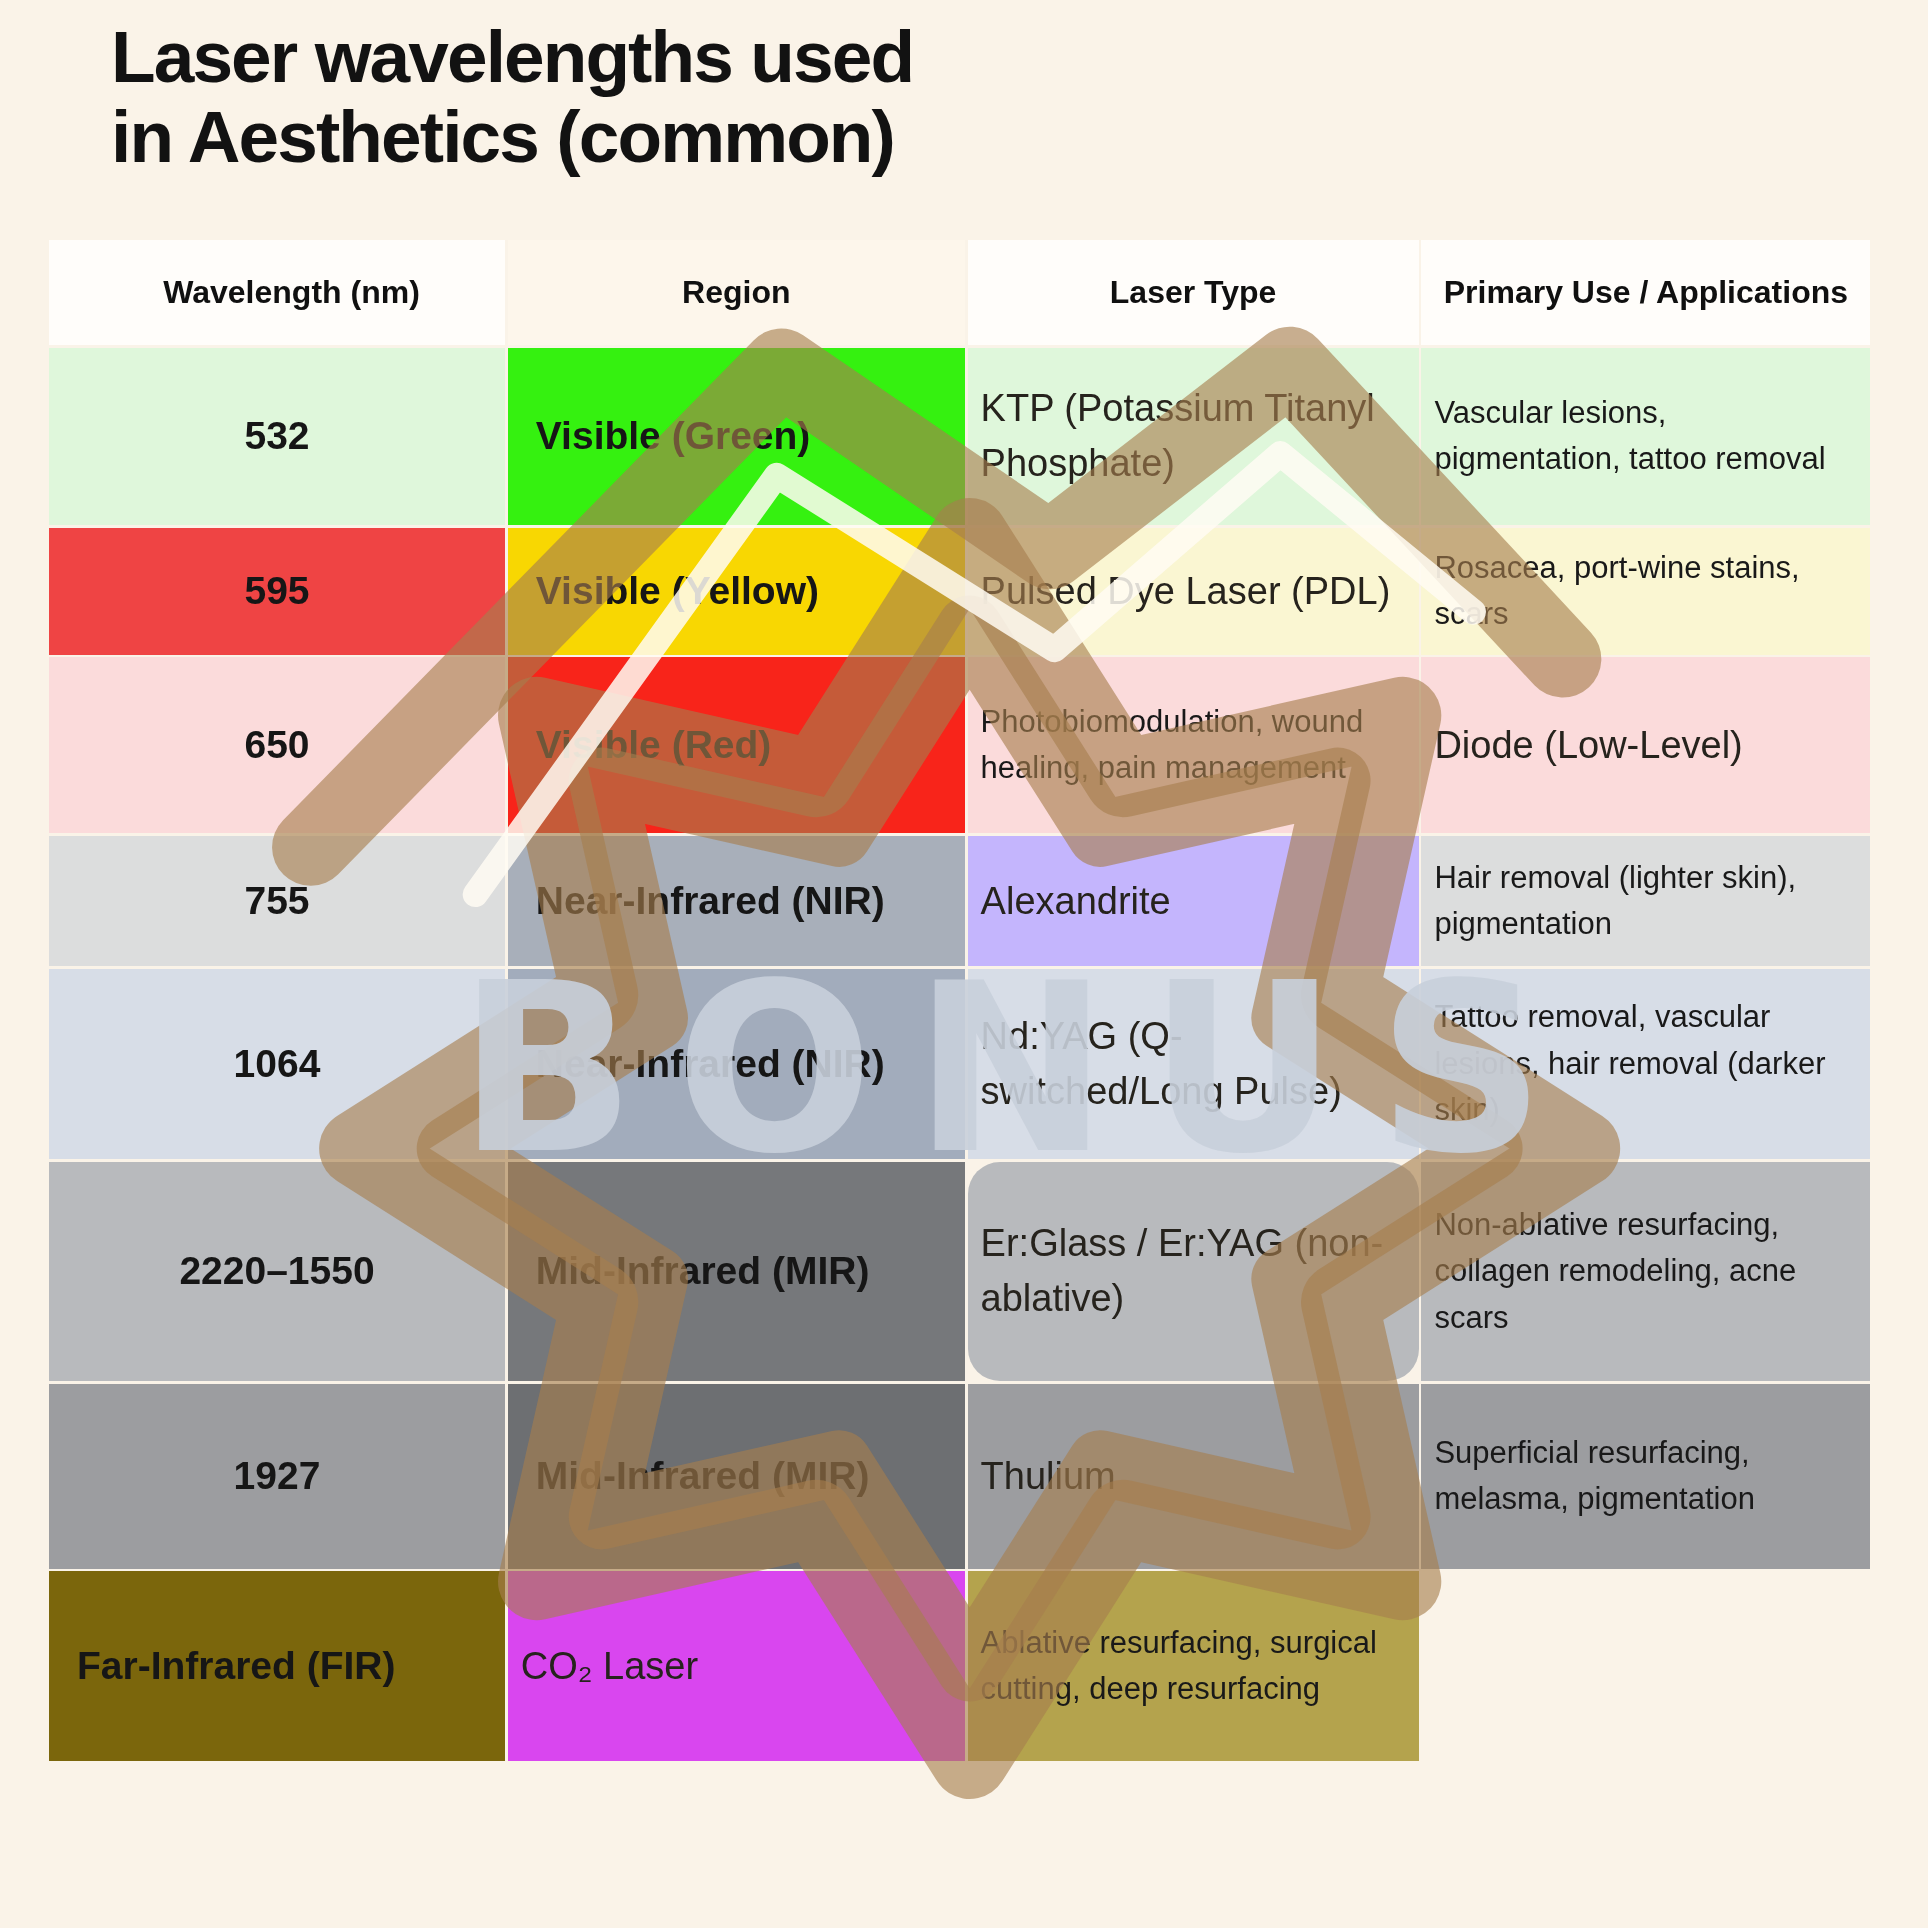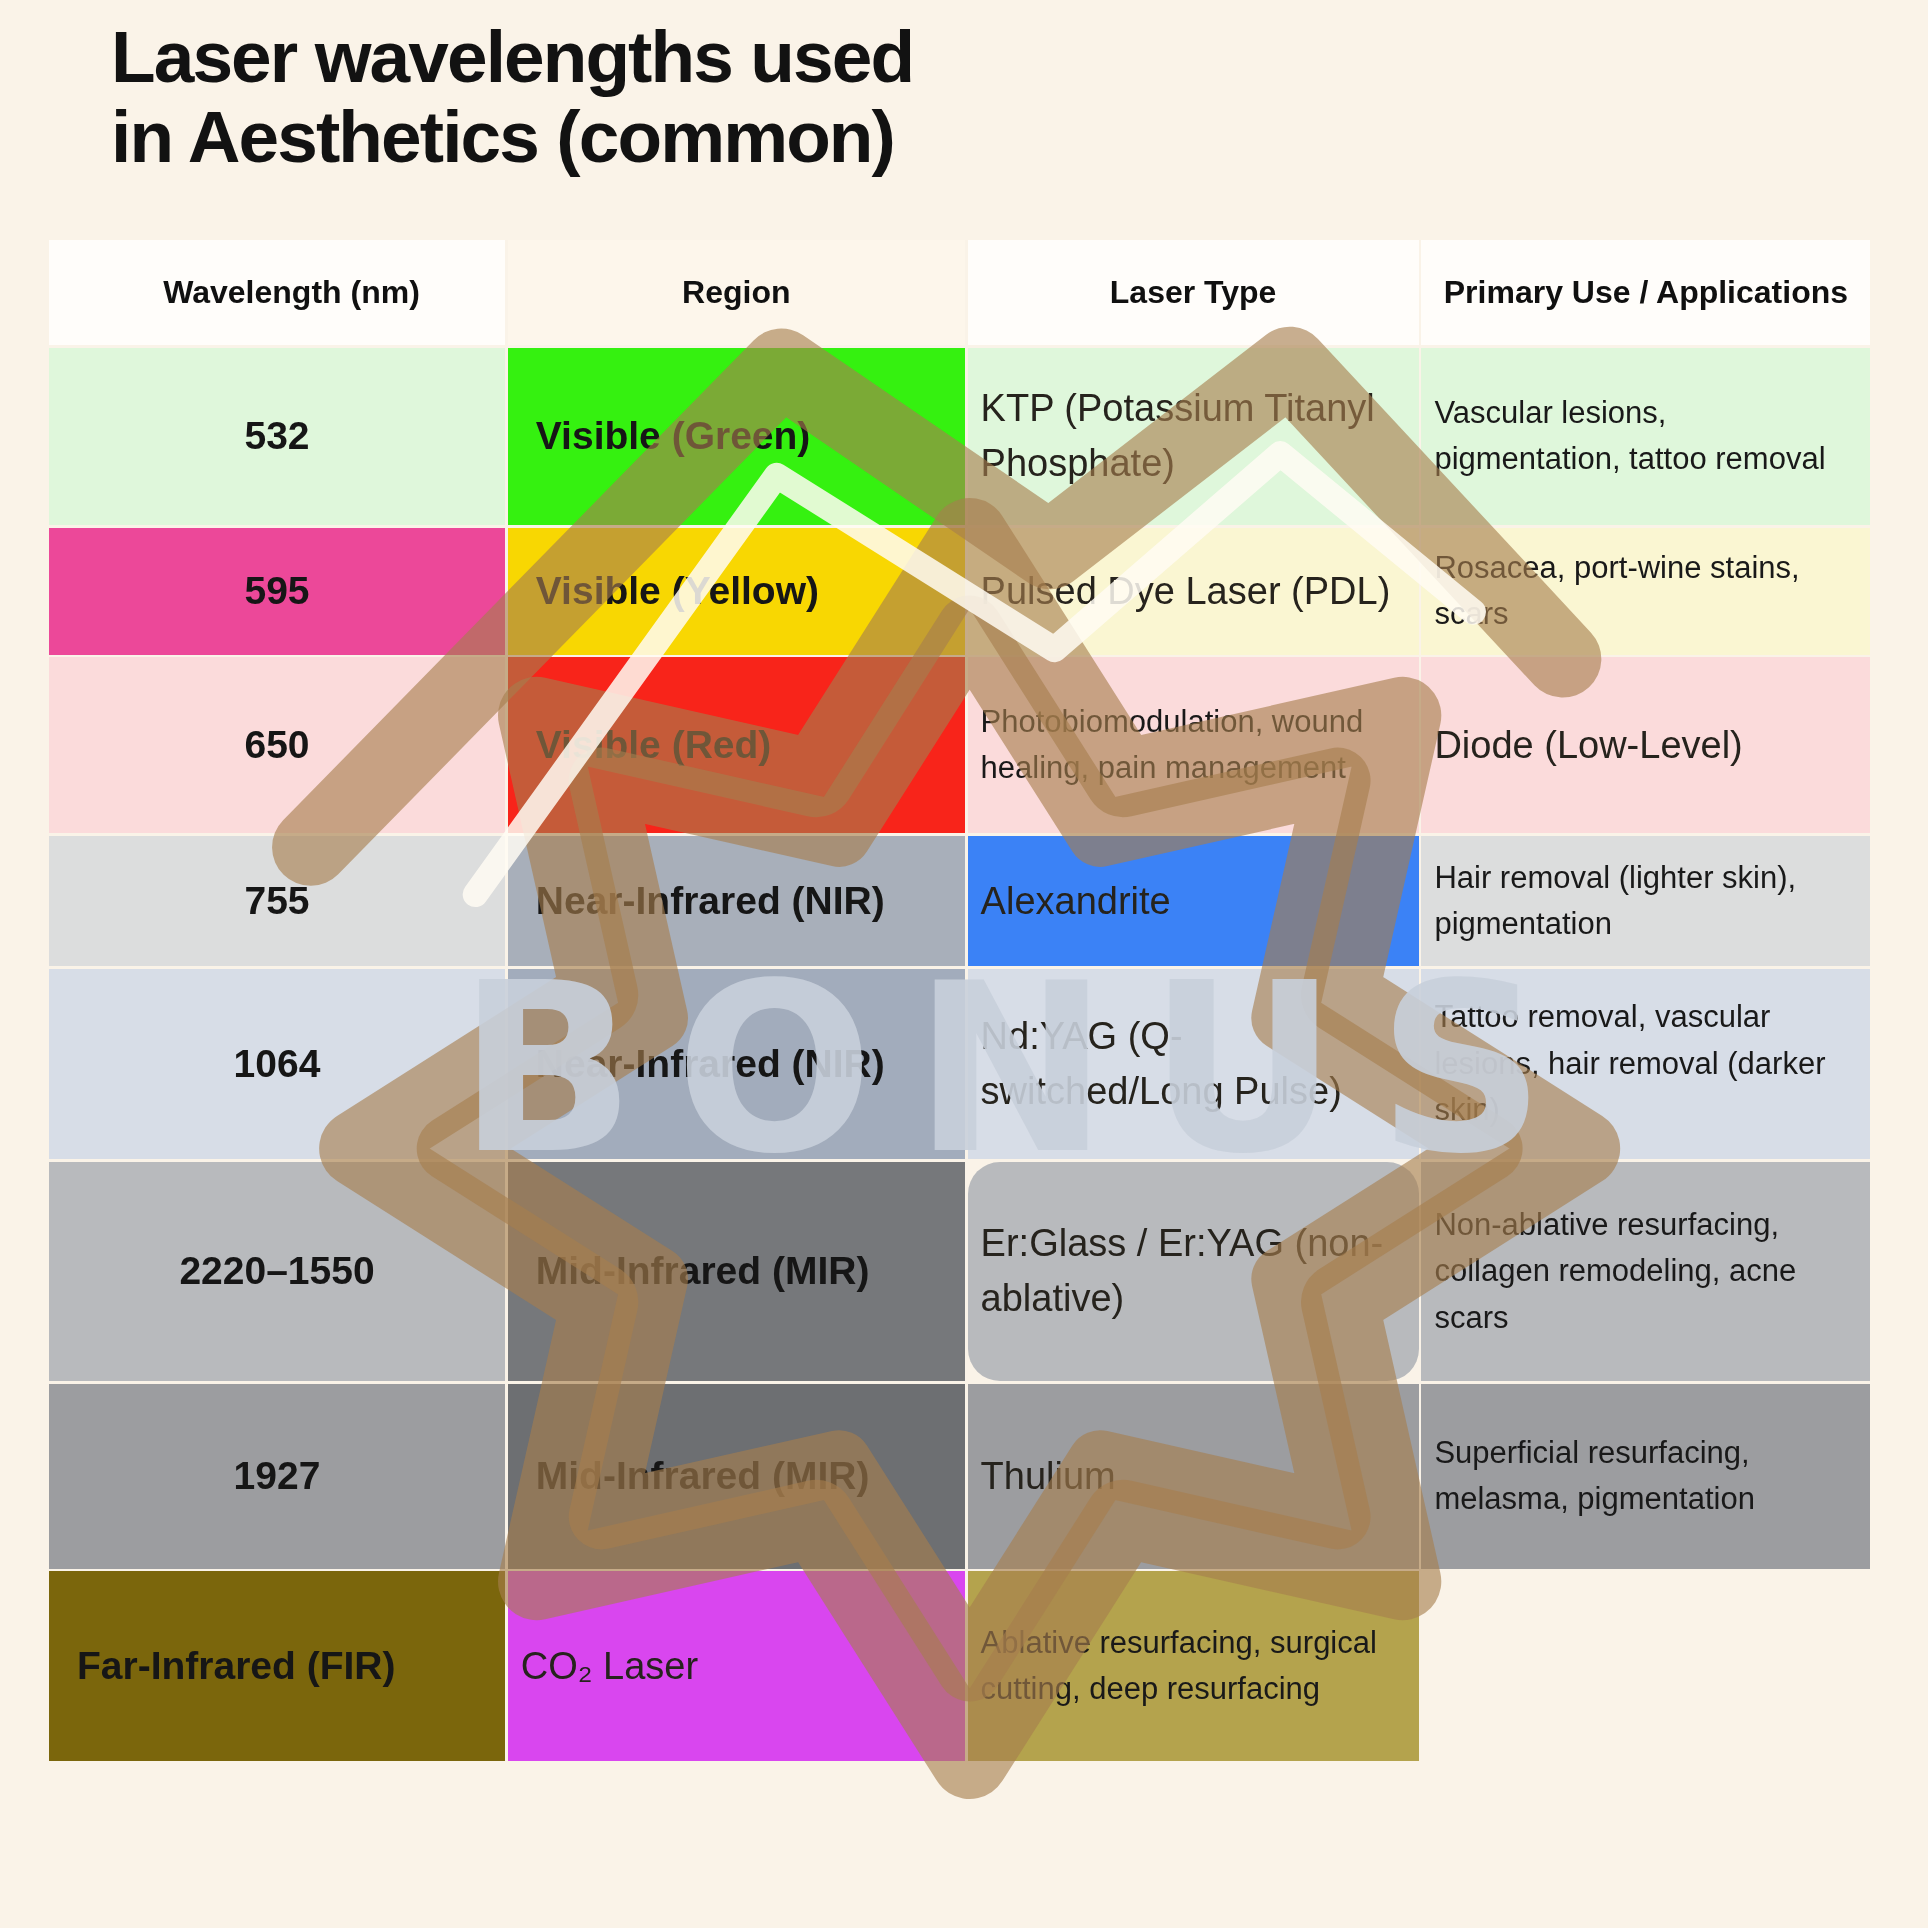--- a/index.html
+++ b/index.html
@@ -45,33 +45,33 @@
   <div class="cell hcell" style="background: rgb(255, 253, 250); padding-left: 29px;">Wavelength (nm)</div>
   <div class="cell hcell" style="background: rgb(253, 246, 235);">Region</div>
   <div class="cell hcell" style="background: rgb(255, 253, 250);">Laser Type</div>
   <div class="cell hcell" style="background: rgb(255, 253, 250);">Primary Use / Applications</div>
 
   <div class="cell c0" style="background: rgb(223, 247, 219);">532</div>
   <div class="cell c1" style="background: rgb(53, 241, 16);">Visible (Green)</div>
   <div class="cell c2" style="background: rgb(223, 247, 219);">KTP (Potassium Titanyl Phosphate)</div>
   <div class="cell c3" style="background: rgb(223, 247, 219);">Vascular lesions, pigmentation, tattoo removal</div>
 
-  <div class="cell c0" style="background: #ec4899;">595</div>
+  <div class="cell c0" style="background: #ef4444;">595</div>
   <div class="cell c1" style="background: rgb(248, 215, 2);">Visible (Yellow)</div>
   <div class="cell c2" style="background: rgb(250, 246, 210);">Pulsed Dye Laser (PDL)</div>
   <div class="cell c3" style="background: rgb(250, 246, 210);">Rosacea, port-wine stains, scars</div>
 
   <div class="cell c0" style="background: rgb(251, 219, 219);">650</div>
   <div class="cell c1" style="background: rgb(248, 36, 26);">Visible (Red)</div>
   <div class="cell c3" style="background: rgb(251, 219, 219);">Photobiomodulation, wound healing, pain management</div>
   <div class="cell c2" style="background: rgb(251, 219, 219);">Diode (Low-Level)</div>
 
   <div class="cell c0" style="background: rgb(220, 221, 221);">755</div>
   <div class="cell c1" style="background: rgb(168, 175, 186);">Near-Infrared (NIR)</div>
-  <div class="cell c2" style="background: #3b82f6;">Alexandrite</div>
+  <div class="cell c2" style="background: #c4b5fd;">Alexandrite</div>
   <div class="cell c3" style="background: rgb(220, 221, 221);">Hair removal (lighter skin), pigmentation</div>
 
   <div class="cell c0" style="background: rgb(215, 221, 231);">1064</div>
   <div class="cell c1" style="background: rgb(162, 172, 188);">Near-Infrared (NIR)</div>
   <div class="cell c2" style="background: rgb(215, 221, 231);">Nd:YAG (Q-switched/Long Pulse)</div>
   <div class="cell c3" style="background: rgb(215, 221, 231);">Tattoo removal, vascular lesions, hair removal (darker skin)</div>
 
   <div class="cell c0" style="background: rgb(184, 186, 189);">2220–1550</div>
   <div class="cell c1" style="background: rgb(118, 120, 123);">Mid-Infrared (MIR)</div>
   <div class="cell c2" style="background: rgb(184, 186, 189); border-radius: 32px;">Er:Glass / Er:YAG (non-ablative)</div>

